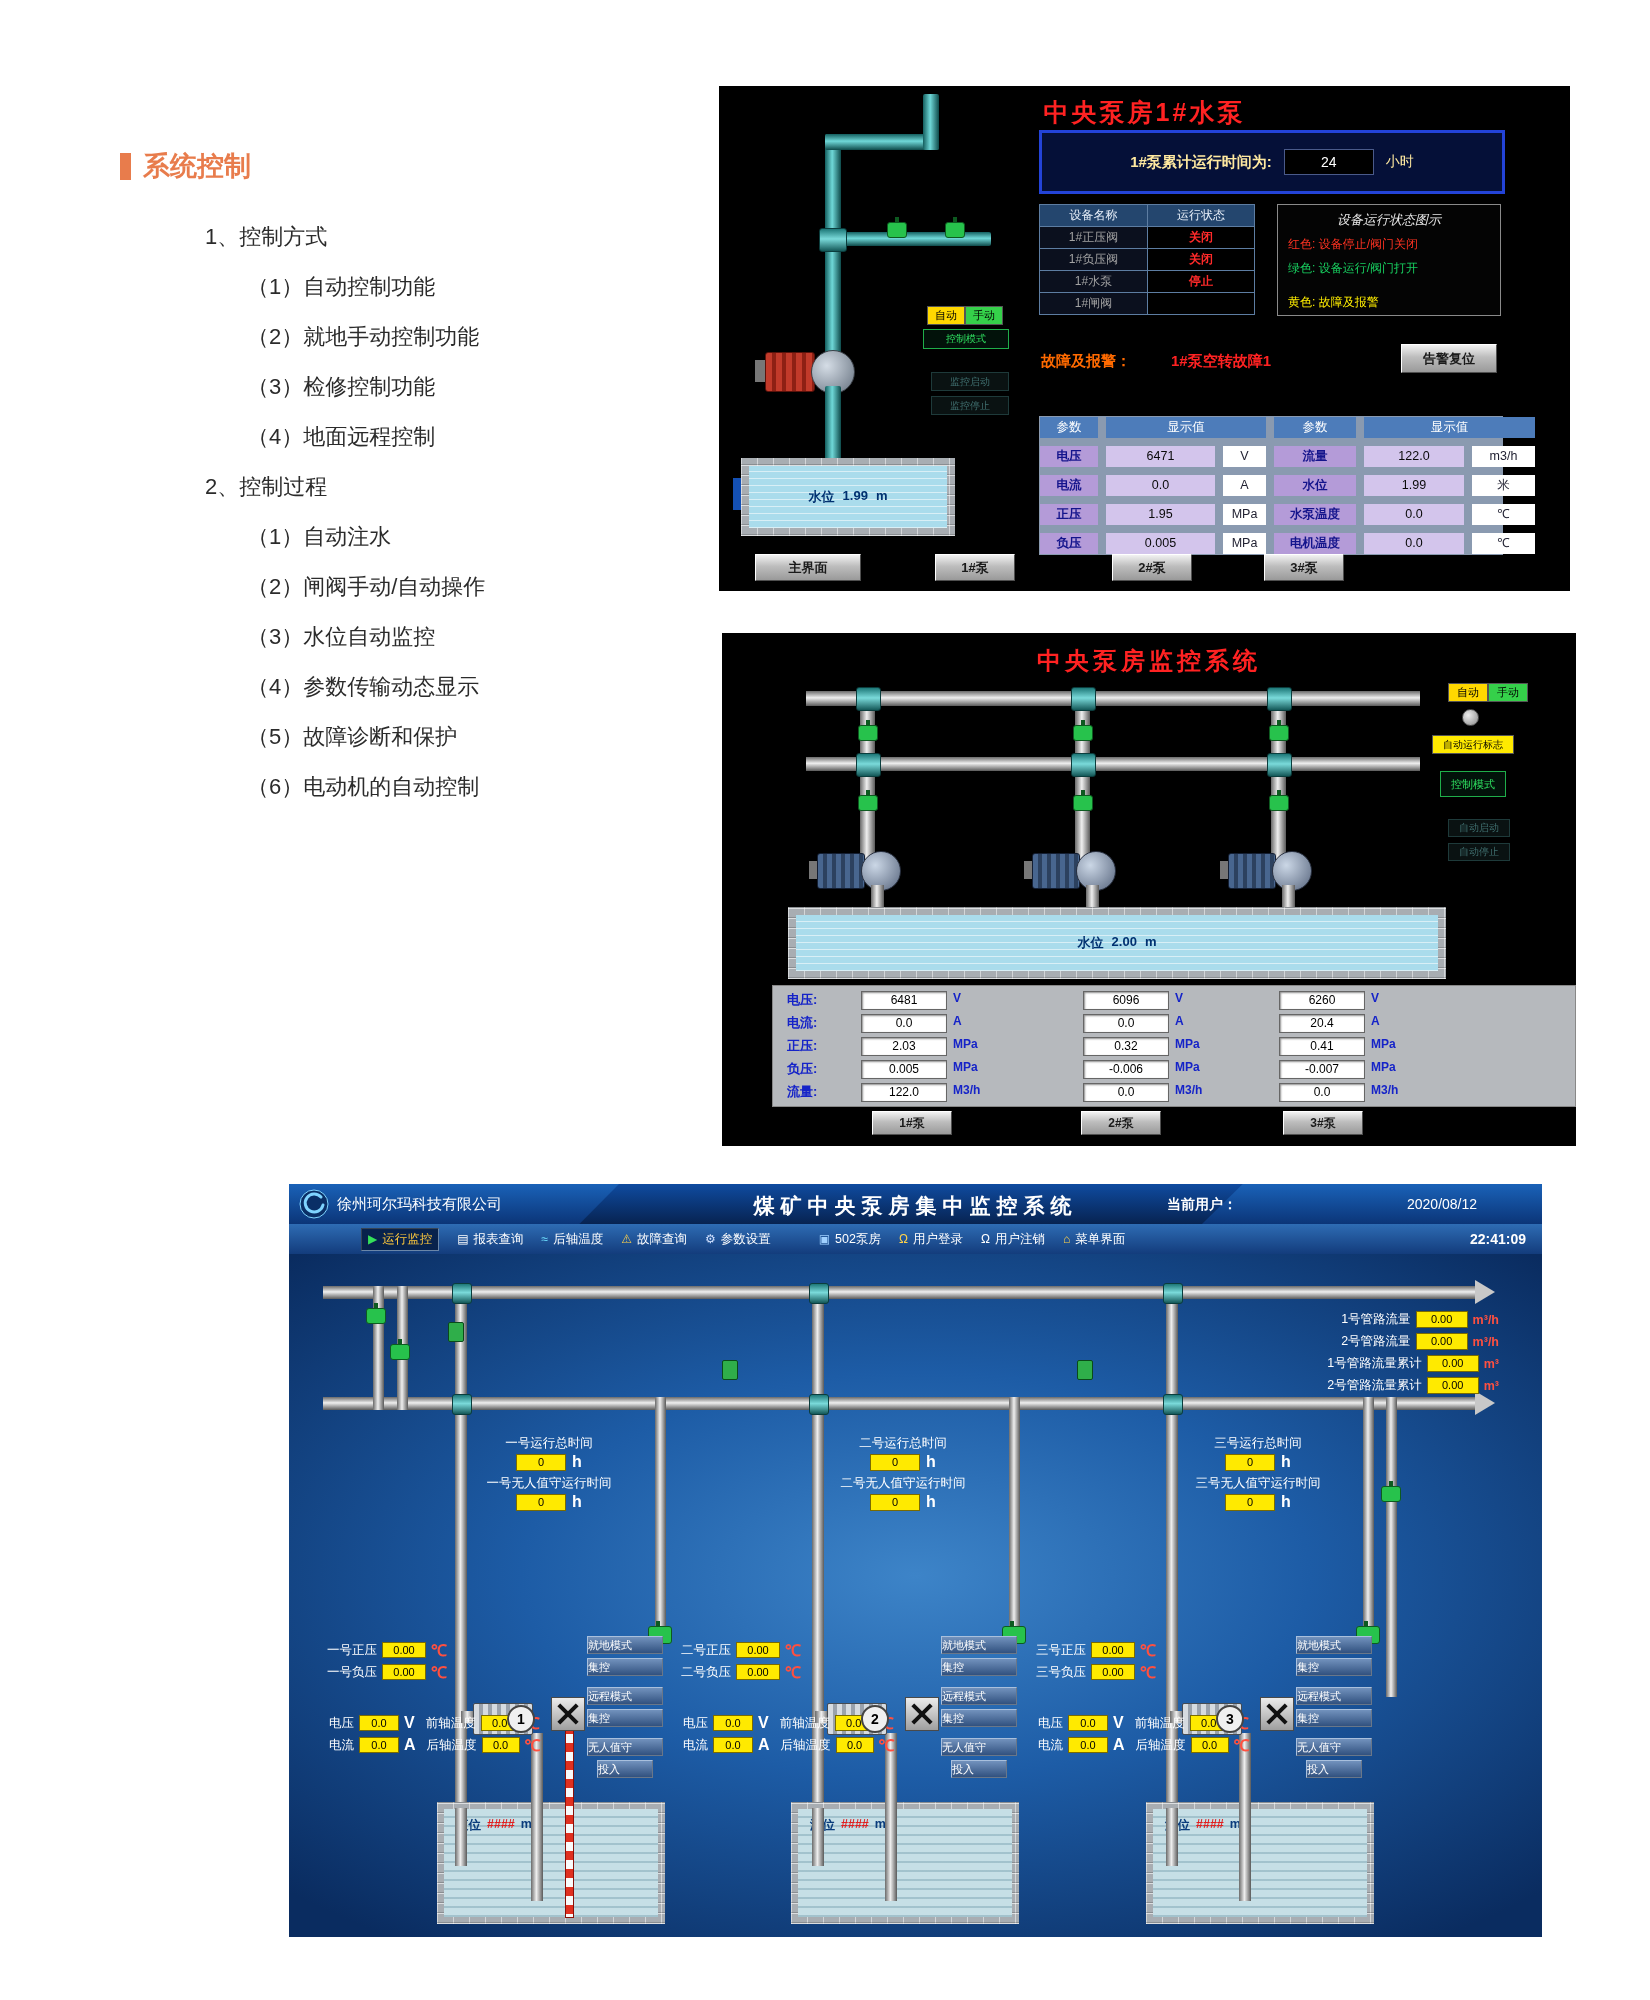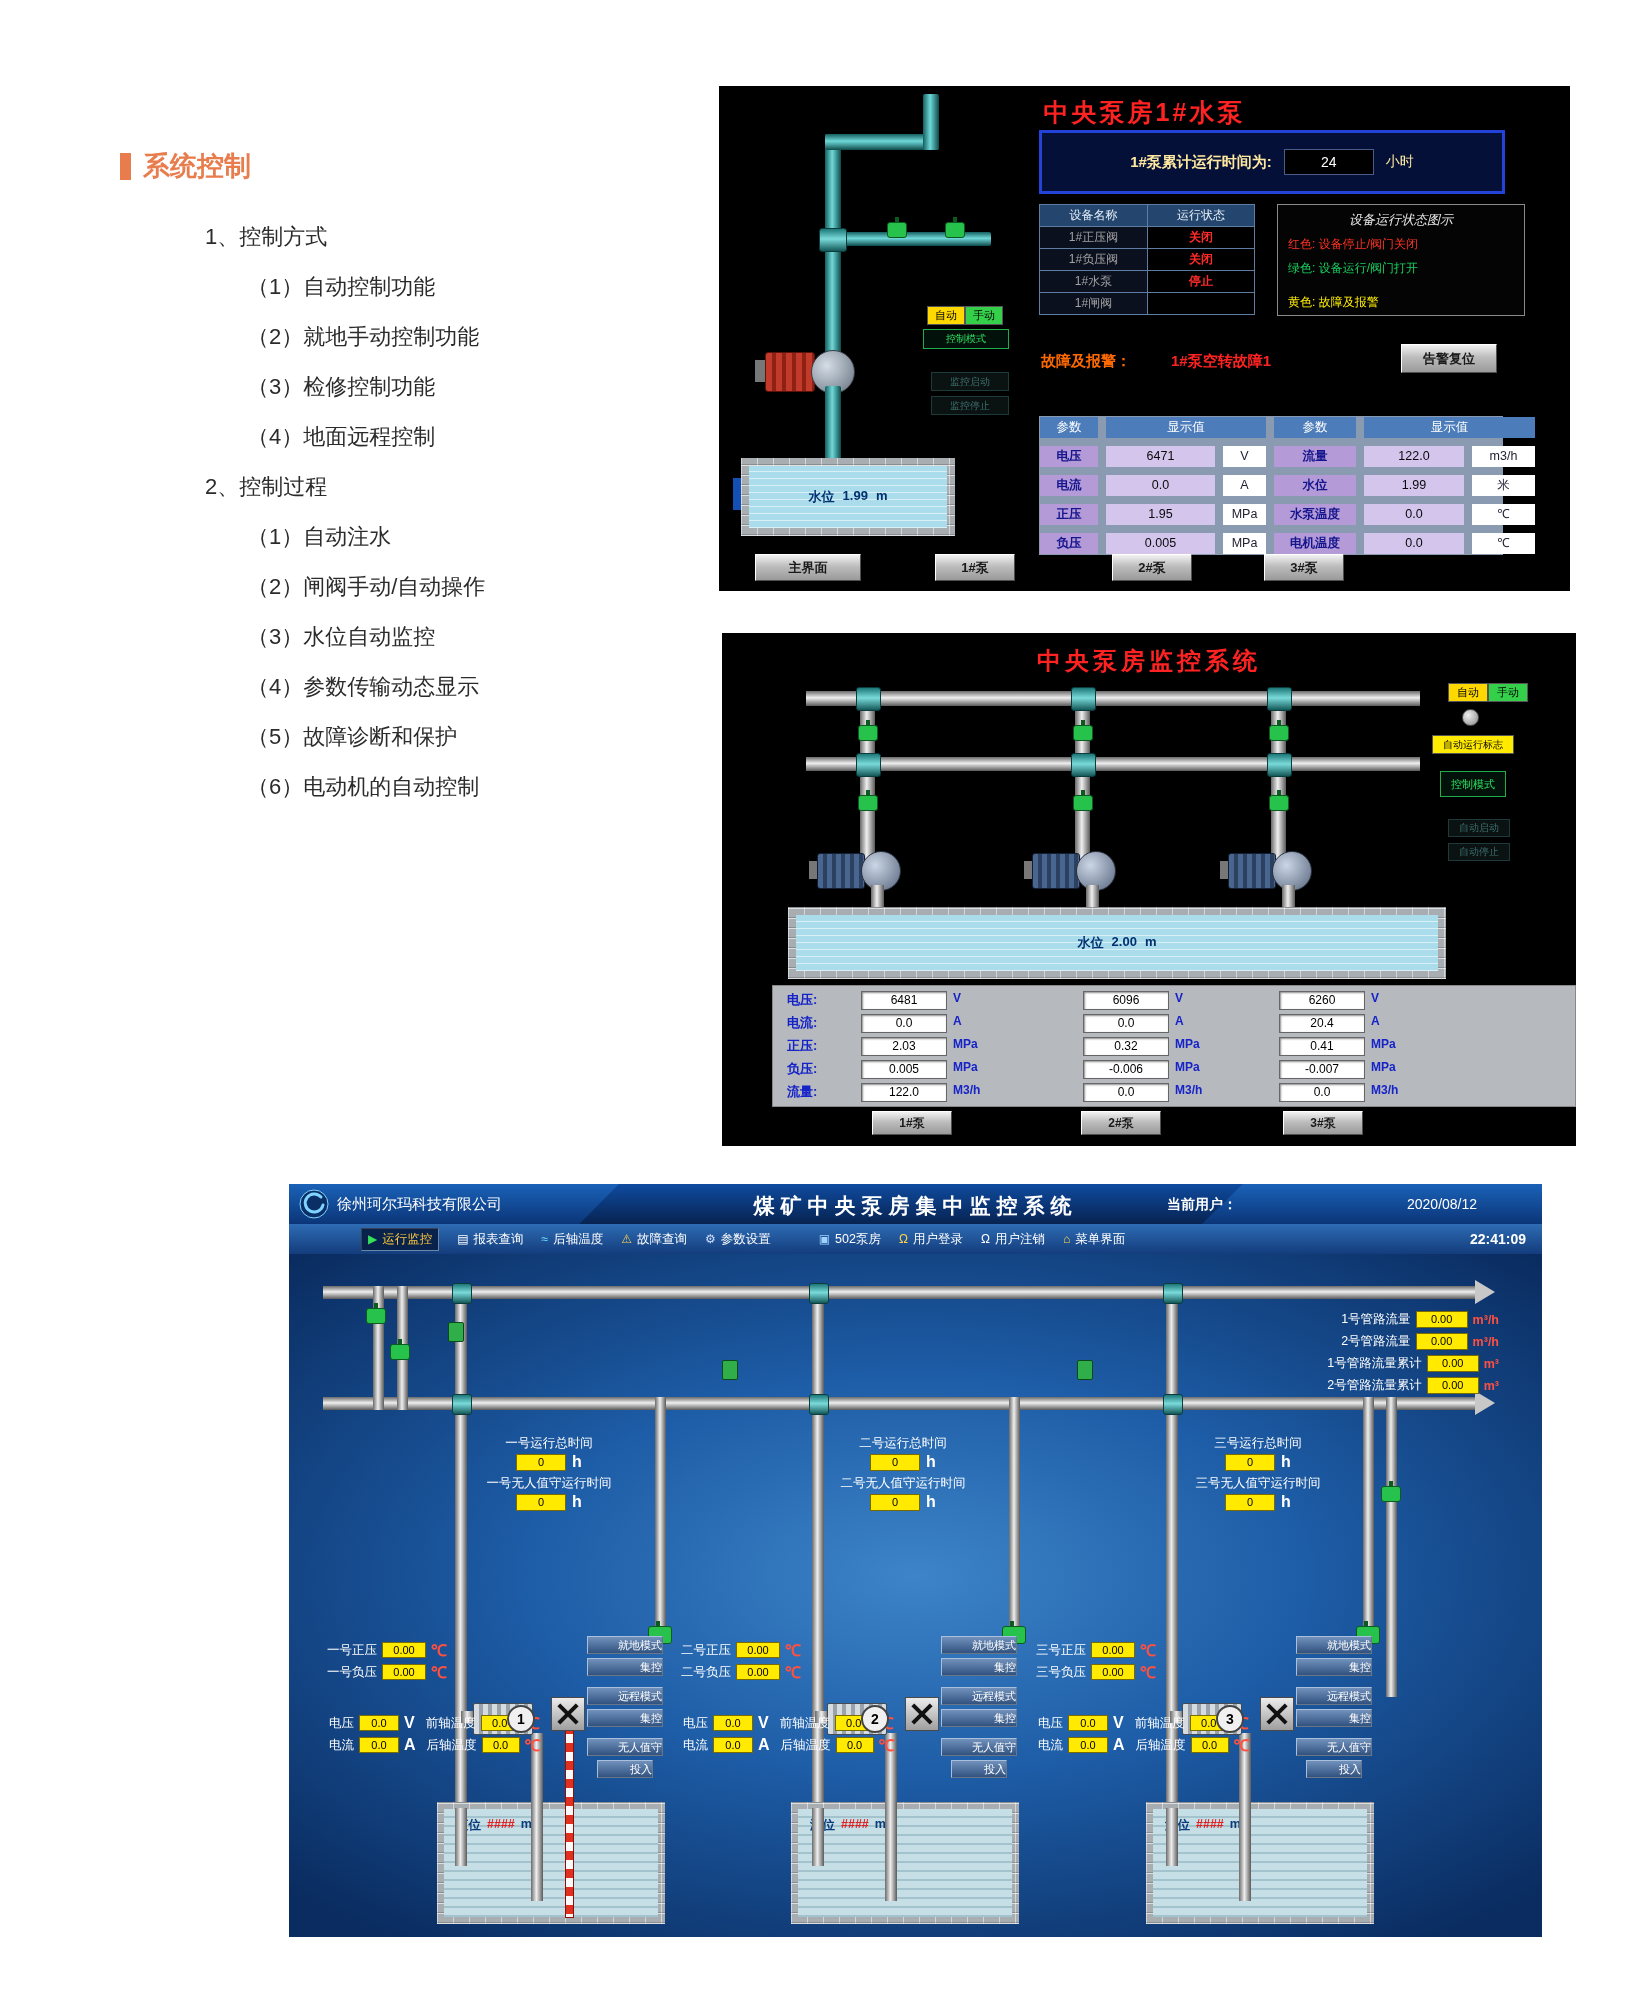--- a/index.html
+++ b/index.html
@@ -62,21 +62,21 @@
   .flowrow .ybox{width:50px;height:15px;line-height:15px}
   .unit-r{color:#ff5040;font-weight:bold}
   .unit-w{color:#fff;font-weight:bold}
   .plabel{color:#fff;font-size:12.5px}
   .prow{position:absolute;display:flex;align-items:center;gap:5px;z-index:6}
   .prow .ybox{width:42px;height:14px;line-height:14px}
   .ctrrow{position:absolute;text-align:center;color:#fff;font-size:12.5px;z-index:6}
   .boxrow{position:absolute;display:flex;justify-content:center;align-items:center;gap:6px;z-index:6}
   .boxrow .ybox{width:48px;height:15px;line-height:15px}
   .mstack{position:absolute;width:78px;display:flex;flex-direction:column;align-items:center;z-index:7}
-  .mbtn{width:76px;height:18px;line-height:17px;font-size:11px;color:#fff;text-align:right;background:linear-gradient(180deg,#7292bd,#31517f);border:1px outset #a9c0dd;box-sizing:border-box;margin-bottom:4px}
+  .mbtn{width:76px;height:18px;line-height:17px;font-size:11px;color:#fff;text-align:left;background:linear-gradient(180deg,#7292bd,#31517f);border:1px outset #a9c0dd;box-sizing:border-box;margin-bottom:4px}
   .mstack .mbtn:nth-child(2),.mstack .mbtn:nth-child(4){margin-bottom:11px}
   .mstack .mbtn:last-child{width:56px}
   .pmotor{position:absolute;width:58px;height:30px;background:repeating-linear-gradient(90deg,#d6dbe0 0 5px,#9aa2ac 5px 9px);border:1px solid #454b52;border-radius:2px;z-index:5}
   .pnum{position:absolute;width:24px;height:24px;border-radius:50%;background:#f0f0f0;border:2px solid #444;color:#000;font-weight:bold;font-size:14px;text-align:center;line-height:24px;z-index:6}
   .fan{position:absolute;width:32px;height:32px;background:linear-gradient(180deg,#ececec,#9f9f9f);border:1px solid #4a4a4a;z-index:5}
   .fan::before,.fan::after{content:"";position:absolute;left:14px;top:3px;width:4px;height:26px;background:#111}
   .fan::before{transform:rotate(45deg)}
   .fan::after{transform:rotate(-45deg)}
   .gauge{position:absolute;width:7px;background:repeating-linear-gradient(180deg,#e03020 0 9px,#fafafa 9px 18px);border:1px solid #8a1008;z-index:4}
   .lvlrow{position:absolute;left:12px;top:8px;display:flex;gap:6px;font-size:12.5px;font-weight:bold;z-index:4}
@@ -152,21 +152,21 @@
       <div class="dtn">1#正压阀</div>
       <div class="dts">关闭</div>
       <div class="dtn">1#负压阀</div>
       <div class="dts">关闭</div>
       <div class="dtn">1#水泵</div>
       <div class="dts">停止</div>
       <div class="dtn">1#闸阀</div>
       <div class="dts"></div>
     </div>
 
-    <div class="abs" style="left:558px;top:118px;width:248px;height:112px;border:1px solid #8a8a8a;background:#040404;padding:6px 10px;box-sizing:border-box">
+    <div class="abs" style="left:558px;top:118px;width:224px;height:112px;border:1px solid #8a8a8a;background:#040404;padding:6px 10px;box-sizing:border-box">
       <div style="text-align:center;color:#e6e6e6;font-size:13px;font-style:italic;font-family:'Liberation Serif',serif;margin-bottom:5px">设备运行状态图示</div>
       <div style="color:#ff3322;font-size:12px;margin:7px 0">红色: 设备停止/阀门关闭</div>
       <div style="color:#18d060;font-size:12px;margin:7px 0">绿色: 设备运行/阀门打开</div>
       <div style="color:#ffee00;font-size:12px;margin:17px 0">黄色: 故障及报警</div>
     </div>
 
     <span class="abs" style="left:322px;top:266px;color:#ff6a00;font-size:15px;font-weight:bold">故障及报警：</span>
     <span class="abs" style="left:452px;top:266px;color:#ff2222;font-size:15px;font-weight:bold">1#泵空转故障1</span>
     <div class="btn3d" style="left:682px;top:258px;width:94px;height:27px;line-height:27px;font-size:13px">告警复位</div>
 

